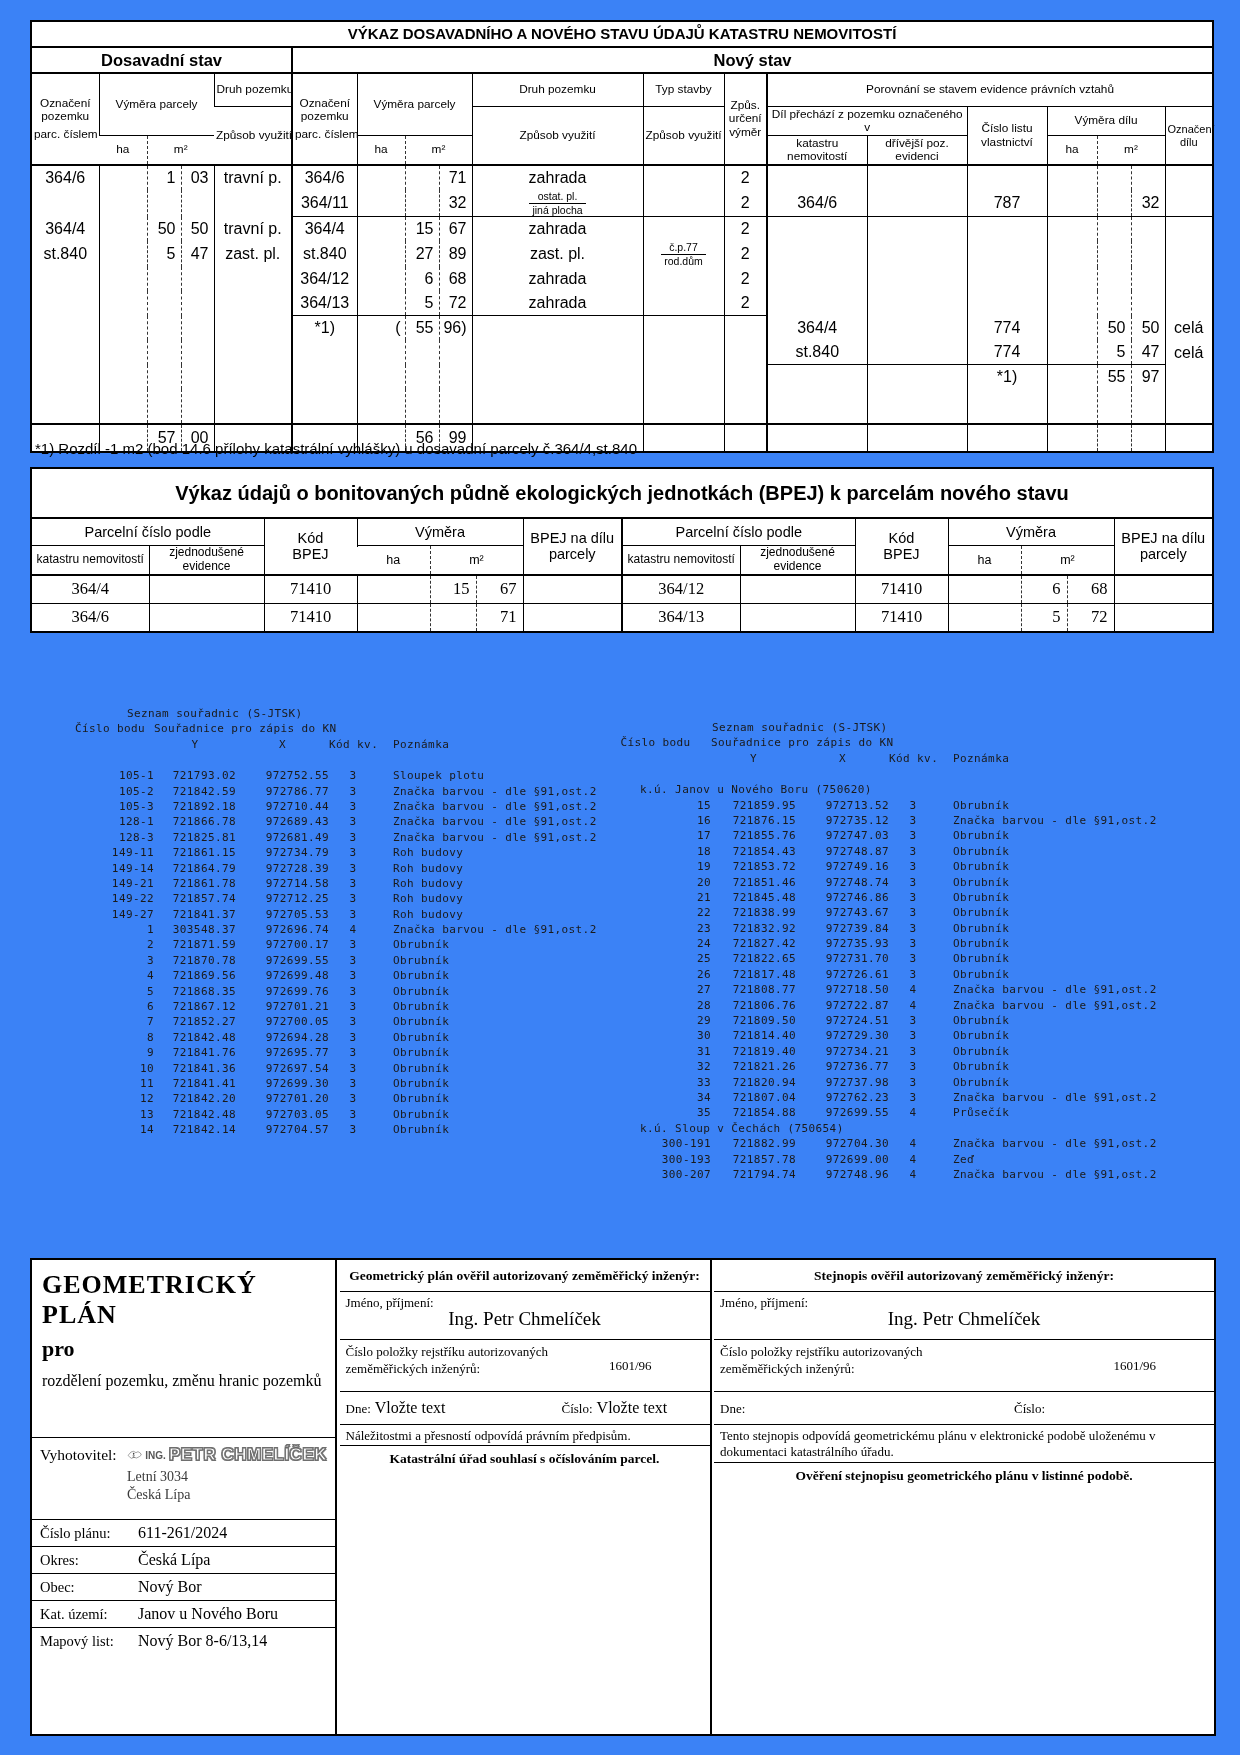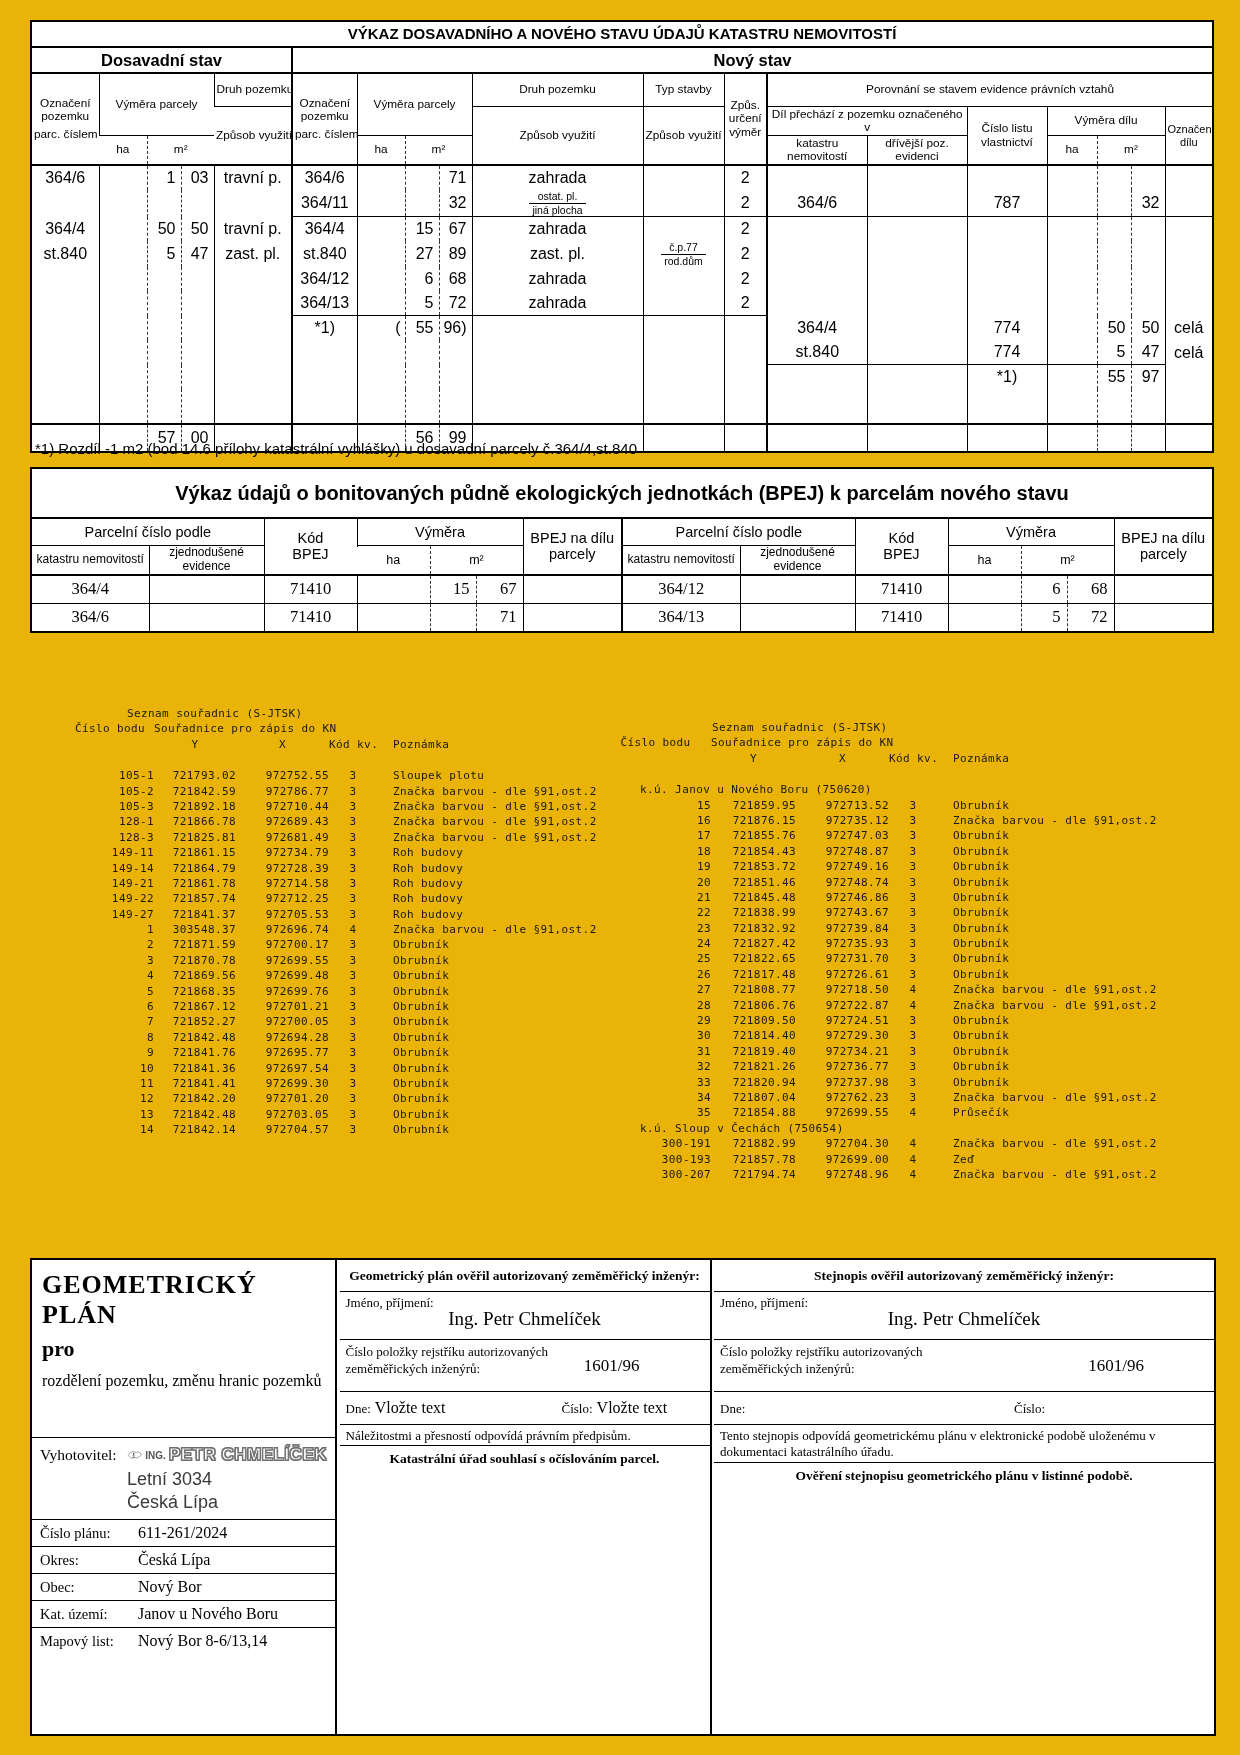--- a/index.html
+++ b/index.html
@@ -1,16 +1,16 @@
 <!DOCTYPE html>
 <html><head>
 <meta charset="utf-8">
 <style>
   html,body{margin:0;padding:0;background:#e8e8e8}
-  .page{position:relative;width:1240px;height:1755px;background:#eab308;color:#000;
+  .page{position:relative;width:1240px;height:1755px;background:#3b82f6;color:#000;
         font-family:"Liberation Sans",sans-serif;overflow:hidden}
 
   
   .t1{position:absolute;left:30px;top:20px;width:1182px;border-collapse:collapse;
       table-layout:fixed;background:#fff;border:2.5px solid #000}
   .t1 td{border:0 solid #000;border-left-width:1px;padding:0 2px;vertical-align:middle;overflow:visible}
   .t1 td:first-child{border-left-width:0}
   .t1 .thickL{border-left-width:2.5px !important;border-left-style:solid !important;border-left-color:#000 !important}
   .t1 .c-m2a,.t1 .c-m2b,.t1 .dashL{border-left:1px dashed #333}
   .t1 tr.t-title td{border-bottom:2px solid #000;font-weight:bold;font-size:15px;height:24px;text-align:center}
@@ -87,39 +87,39 @@
   .gp-pro{font-weight:bold;font-size:22px;margin-top:6px}
   .gp-purpose{font-size:16px;margin-top:10px}
   .gp-vyhot{height:82px;border-top:1px solid #000;position:relative;box-sizing:border-box}
   .gp-vyhot-label{position:absolute;left:8px;top:8px;font-size:15.5px}
   .gp-logo{position:absolute;left:95px;top:4px;width:200px;text-align:left}
   .gp-logo-line{display:flex;align-items:center;justify-content:center;gap:3px}
   .gp-ing{font-size:10px;font-weight:bold;color:#555;font-family:"Liberation Sans",sans-serif}
   .gp-brand{font-family:"Liberation Sans",sans-serif;font-weight:bold;font-size:17px;letter-spacing:0.5px;
             color:#fff;text-shadow:-1px -1px 0 #777,1px -1px 0 #777,-1px 1px 0 #777,1px 1px 0 #777;
             -webkit-text-stroke:0.8px #666;white-space:nowrap}
-  .gp-addr{font-family:Liberation Sans, sans-serif;font-size:18px;color:#3a3a3a;line-height:1.3}
+  .gp-addr{font-family:Liberation Serif, serif;font-size:14px;color:#3a3a3a;line-height:1.3}
   .gp-field{height:27px;border-top:1px solid #000;position:relative;box-sizing:border-box}
   .gp-flabel{position:absolute;left:8px;top:50%;transform:translateY(-50%);font-size:14.5px}
   .gp-fvalue{position:absolute;left:106px;top:50%;transform:translateY(-50%);font-size:16px}
   .gp-note{flex:1;border-top:1px solid #000;padding:4px 8px;box-sizing:border-box;font-size:12.5px;line-height:1.25}
   .gp-note-val{text-align:center;font-size:17px;margin-top:4px}
   .vrow{position:relative;border-bottom:1px solid #000;box-sizing:border-box}
   .vrow-head{height:32px;font-weight:bold;font-size:13.5px;text-align:center;line-height:32px}
   .vrow-name{height:48px}
   .vrow-reg{height:52px}
   .vrow-dne{height:33px}
   .vrow-foot{font-size:13px;padding:3px 6px;line-height:1.25}
   .gp-mid .vrow-foot{height:21px}
   .gp-right .vrow-foot{height:38px}
   .vlabel{font-size:13px}
   .vlab-abs{position:absolute;left:6px;top:3px}
   .vlab-2l{position:absolute;left:6px;top:4px;width:230px;line-height:1.3;display:block}
   .vname{display:block;text-align:center;margin-top:16px;font-size:19px}
-  .vreg{position:absolute;right:70px;top:50%;transform:translateY(-50%);font-size:17px}
+  .vreg{position:absolute;right:58px;top:50%;transform:translateY(-50%);font-size:13px}
   .vdne{position:absolute;left:6px;top:50%;transform:translateY(-50%)}
   .vcislo{position:absolute;left:60%;top:50%;transform:translateY(-50%)}
   .vval{font-size:16px}
   .vbox{flex:1}
   .vbox-head{font-weight:bold;font-size:13.5px;text-align:center;padding-top:5px}
 </style>
 </head>
 <body>
 
 <div class="page">

